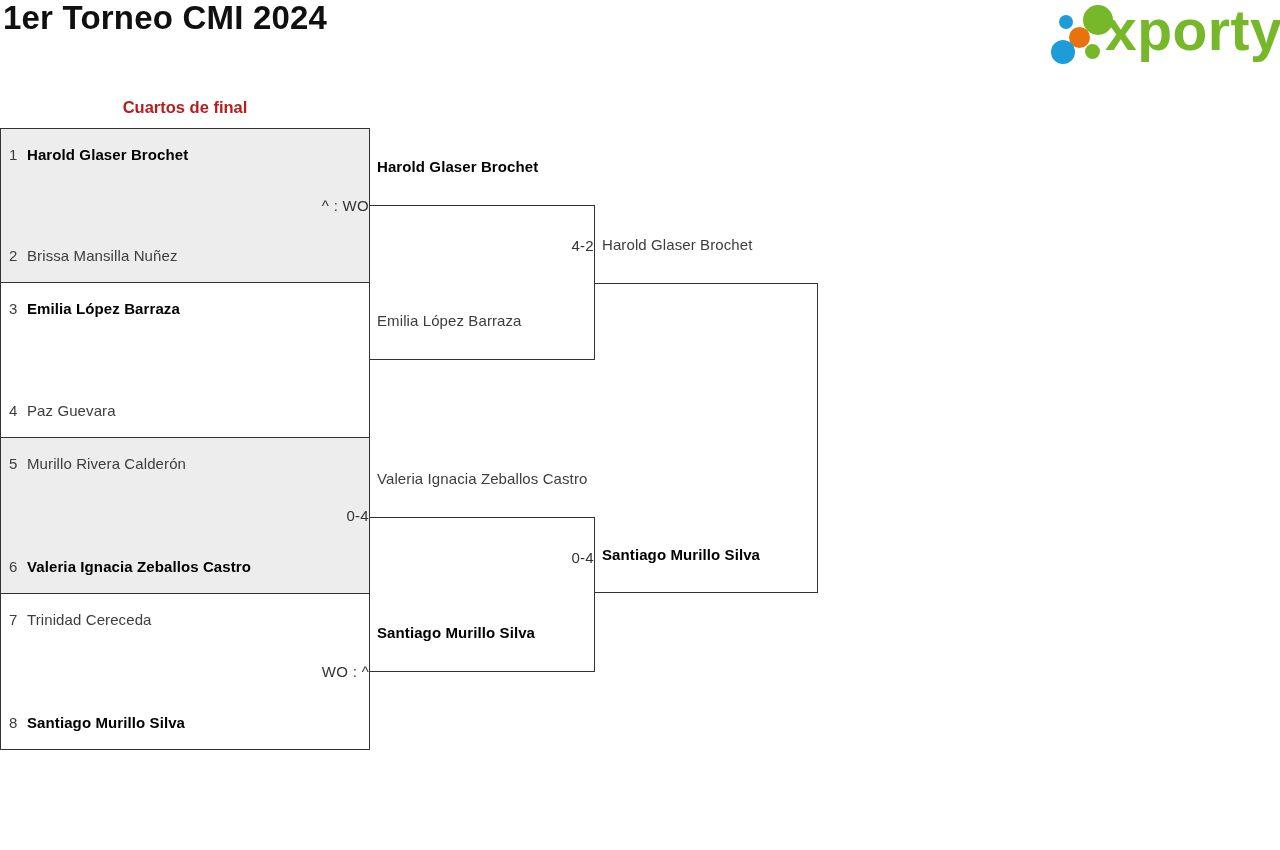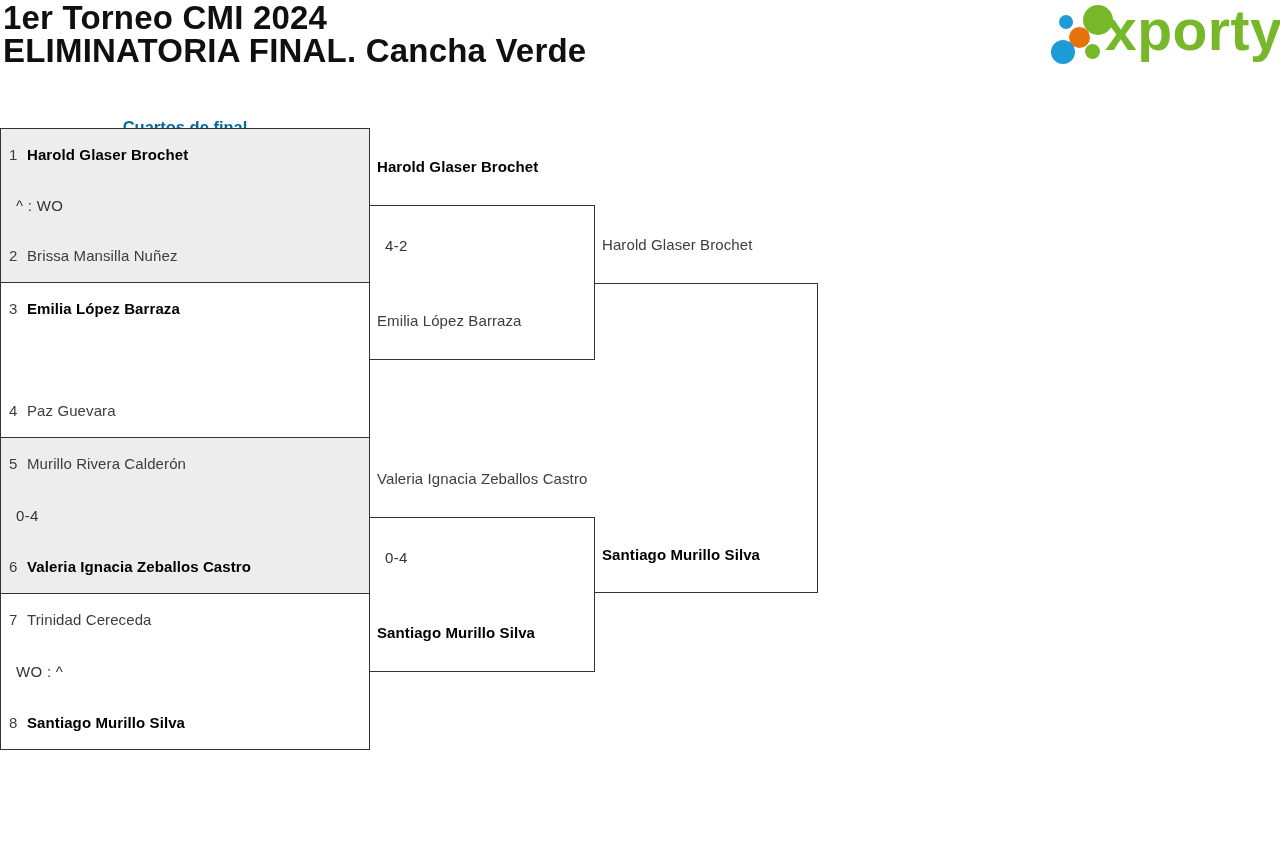--- a/index.html
+++ b/index.html
@@ -14,21 +14,21 @@
   .dot{position:absolute;border-radius:50%;}
   .dot.d1{left:11px;top:15px;width:14px;height:14px;background:var(--brand-blue,#1e9cd8);}
   .dot.d2{left:35px;top:5px;width:30px;height:30px;background:var(--brand-green,#76b82a);}
   .dot.d3{left:21px;top:27px;width:21px;height:21px;background:var(--brand-orange,#e8720c);}
   .dot.d4{left:3px;top:40px;width:24px;height:24px;background:var(--brand-blue,#1e9cd8);}
   .dot.d5{left:37px;top:44px;width:15px;height:15px;background:var(--brand-green,#76b82a);}
   .wordmark{position:absolute;left:57px;top:4px;font-size:57px;line-height:52px;
             font-weight:700;letter-spacing:.5px;color:var(--brand-green,#76b82a);}
   
   .colh{position:absolute;top:96px;height:22px;line-height:22px;text-align:center;
-        font-size:16.5px;font-weight:700;color:#0369a1;margin-top:20px;}
+        font-size:16.5px;font-weight:700;color:#b91c1c;}
   .colh.c1{left:0;width:370px;}
   .colh.c2{left:370px;width:225px;}
   .colh.c3{left:595px;width:223px;}
   
   .match{position:absolute;box-sizing:border-box;border:1px solid var(--line,#333);}
   .qf{left:0;width:370px;background:#fff;}
   .qf.shaded{background:var(--shade,#ededed);}
   .qf.q0{top:128px;height:155px;}
   .qf.q1{top:283px;height:155px;border-top:none;}
   .qf.q2{top:438px;height:156px;border-top:none;}
@@ -39,37 +39,36 @@
   .fin{left:595px;width:223px;top:283px;height:310px;border-left:none;background:transparent;}
   
   .row{position:absolute;left:8px;right:6px;height:26px;line-height:26px;
        display:flex;align-items:center;font-size:15px;white-space:nowrap;}
   .row.top{top:13px;}
   .row.bottom{bottom:13px;}
   .seed{flex:0 0 18px;color:#3d3d3d;}
   .pname{color:#3d3d3d;letter-spacing:.1px;}
   .pname.win{font-weight:700;color:#000;}
   .score{position:absolute;left:0;width:100%;height:26px;line-height:26px;
-         text-align:left;font-size:15px;color:#333;letter-spacing:.3px;padding-left:15px;}
+         text-align:right;font-size:15px;color:#333;letter-spacing:.3px;}
   .qf .score{top:calc(50% - 13px);}
   .sf .score{top:27px;}
   .fin .score{top:105px;}
   .slot{position:absolute;left:7px;height:26px;line-height:26px;font-size:15px;white-space:nowrap;}
   .slot.above{top:-52px;}
   .sf .slot.below{bottom:25px;}
   .fin .slot.below{bottom:24px;}
 </style>
 </head>
 <body>
 
 <div class="page">
 
   <div class="title">
     <div>1er Torneo CMI 2024</div>
-    <div>ELIMINATORIA FINAL. Cancha Verde</div>
   </div>
 
   <div class="logo">
     <span class="dot d1"></span>
     <span class="dot d2"></span>
     <span class="dot d3"></span>
     <span class="dot d4"></span>
     <span class="dot d5"></span>
     <span class="wordmark">xporty</span>
   </div>

